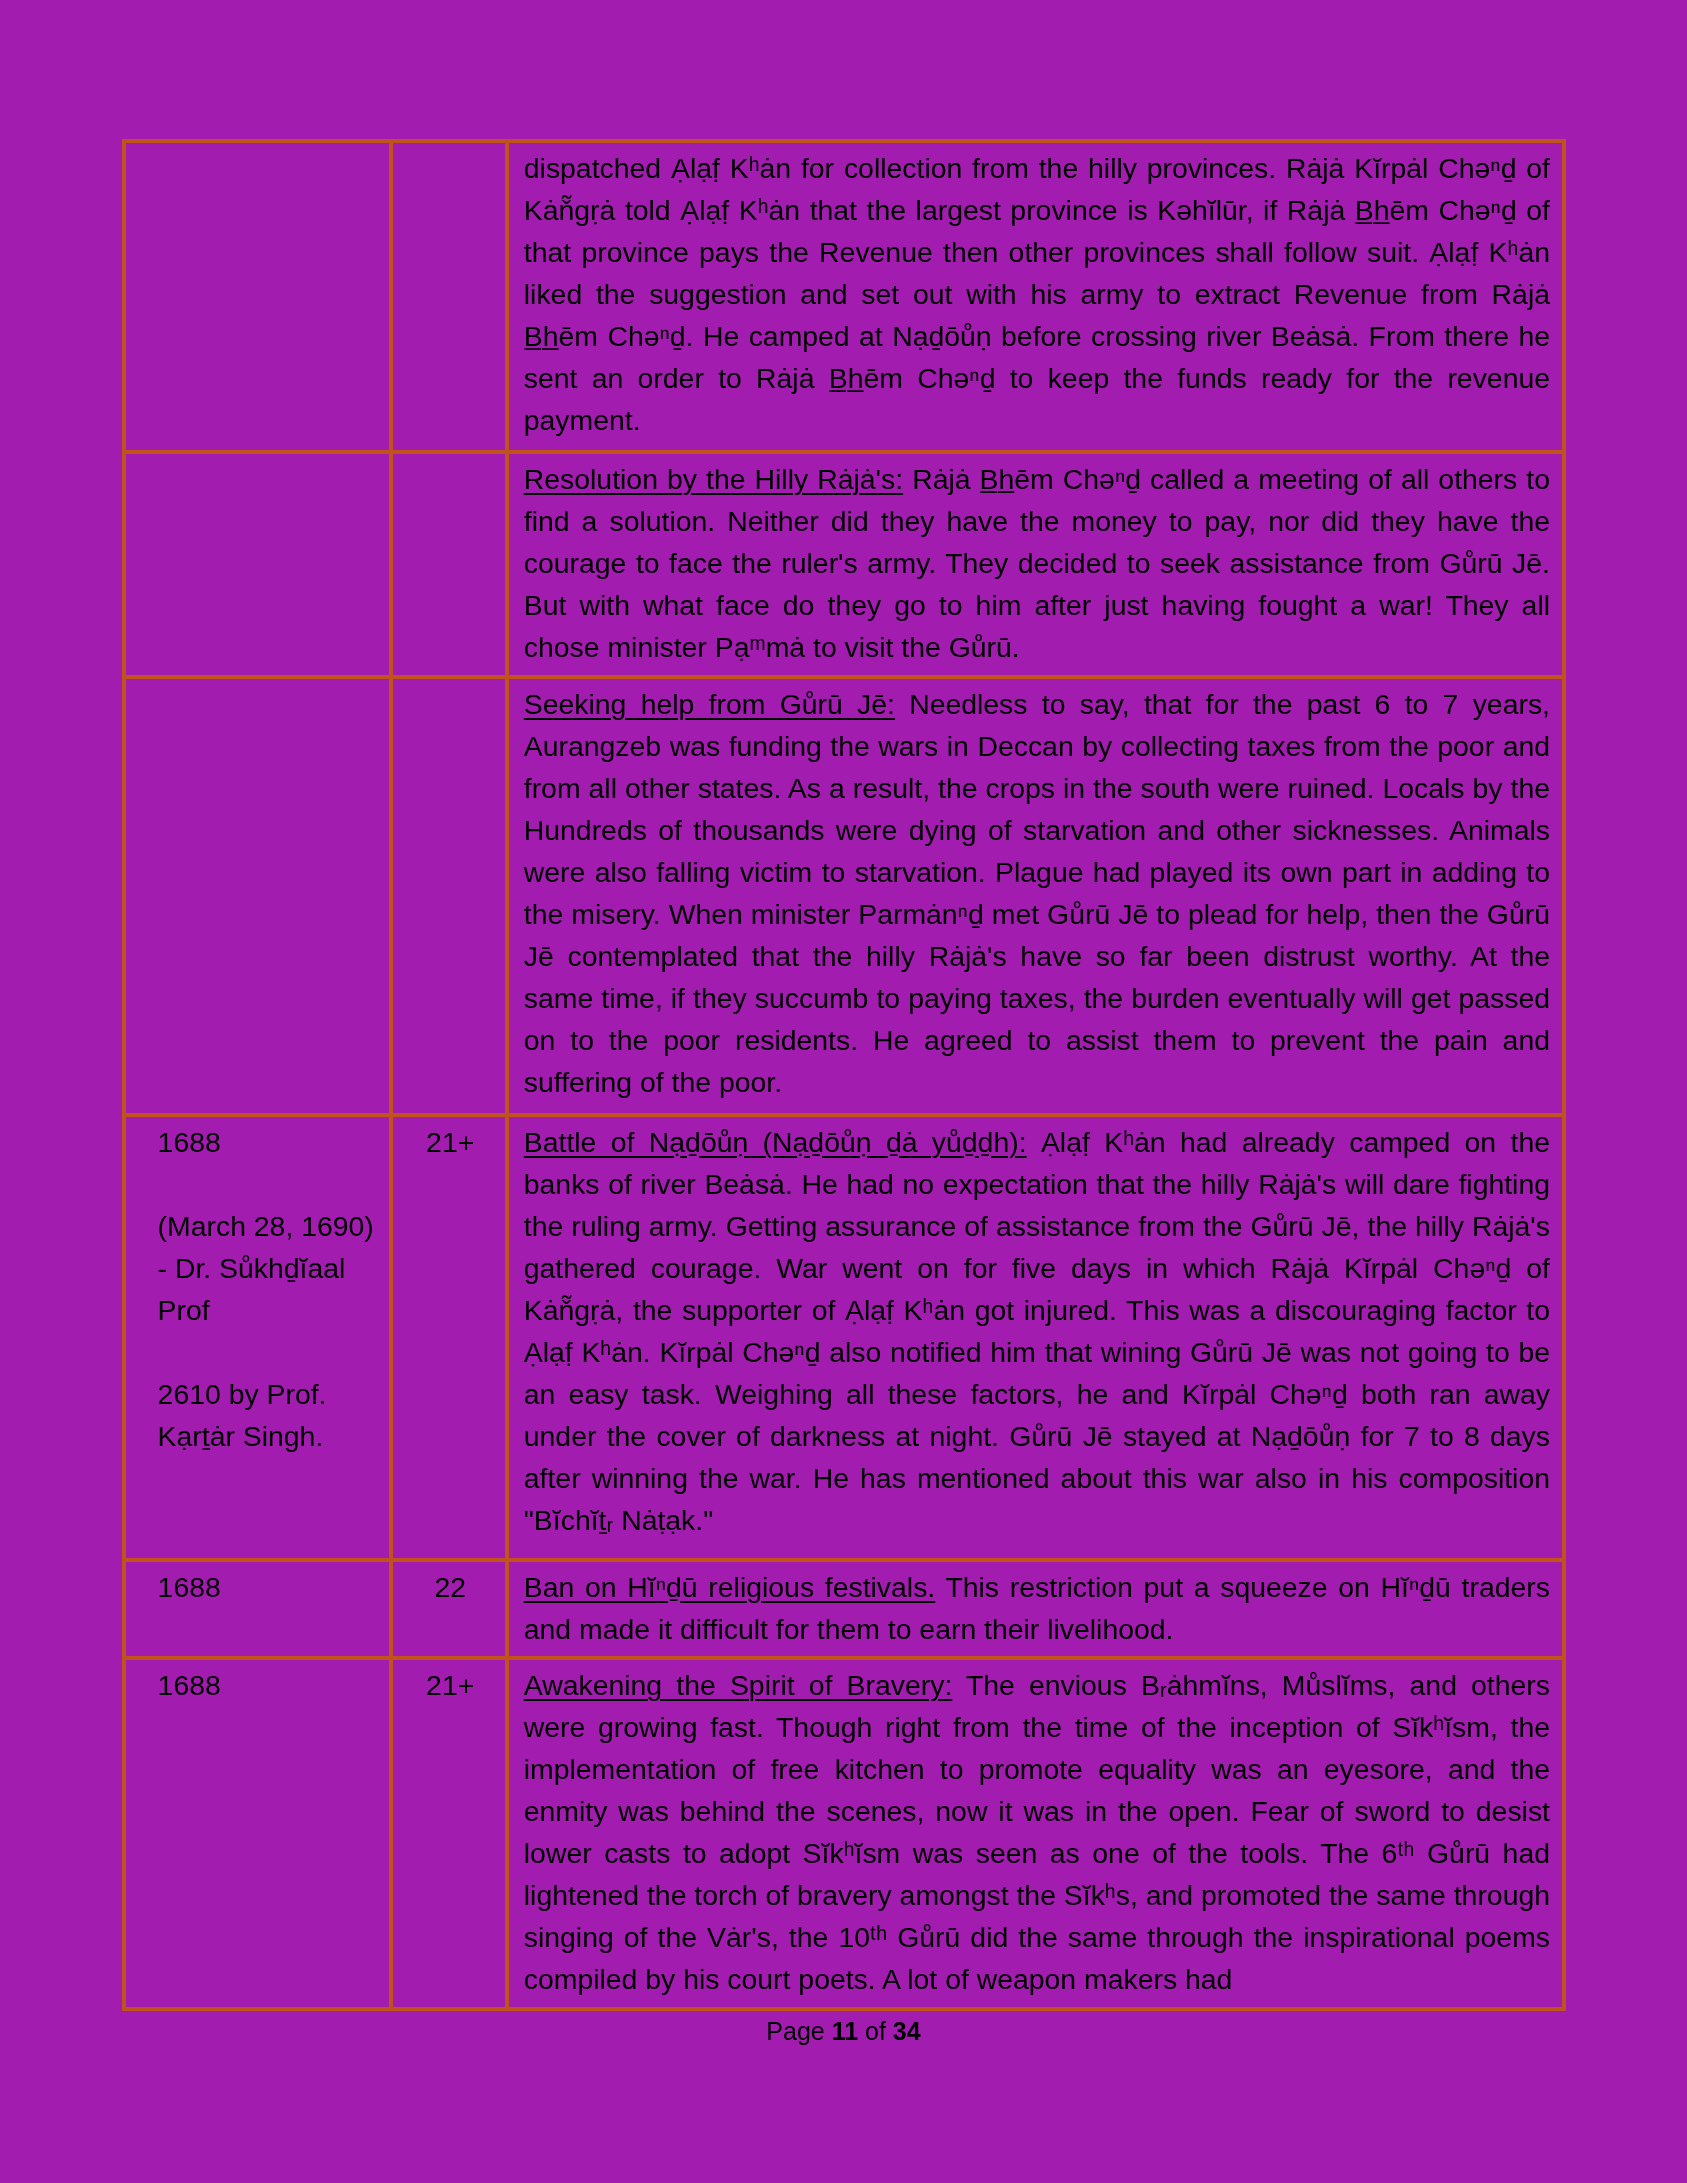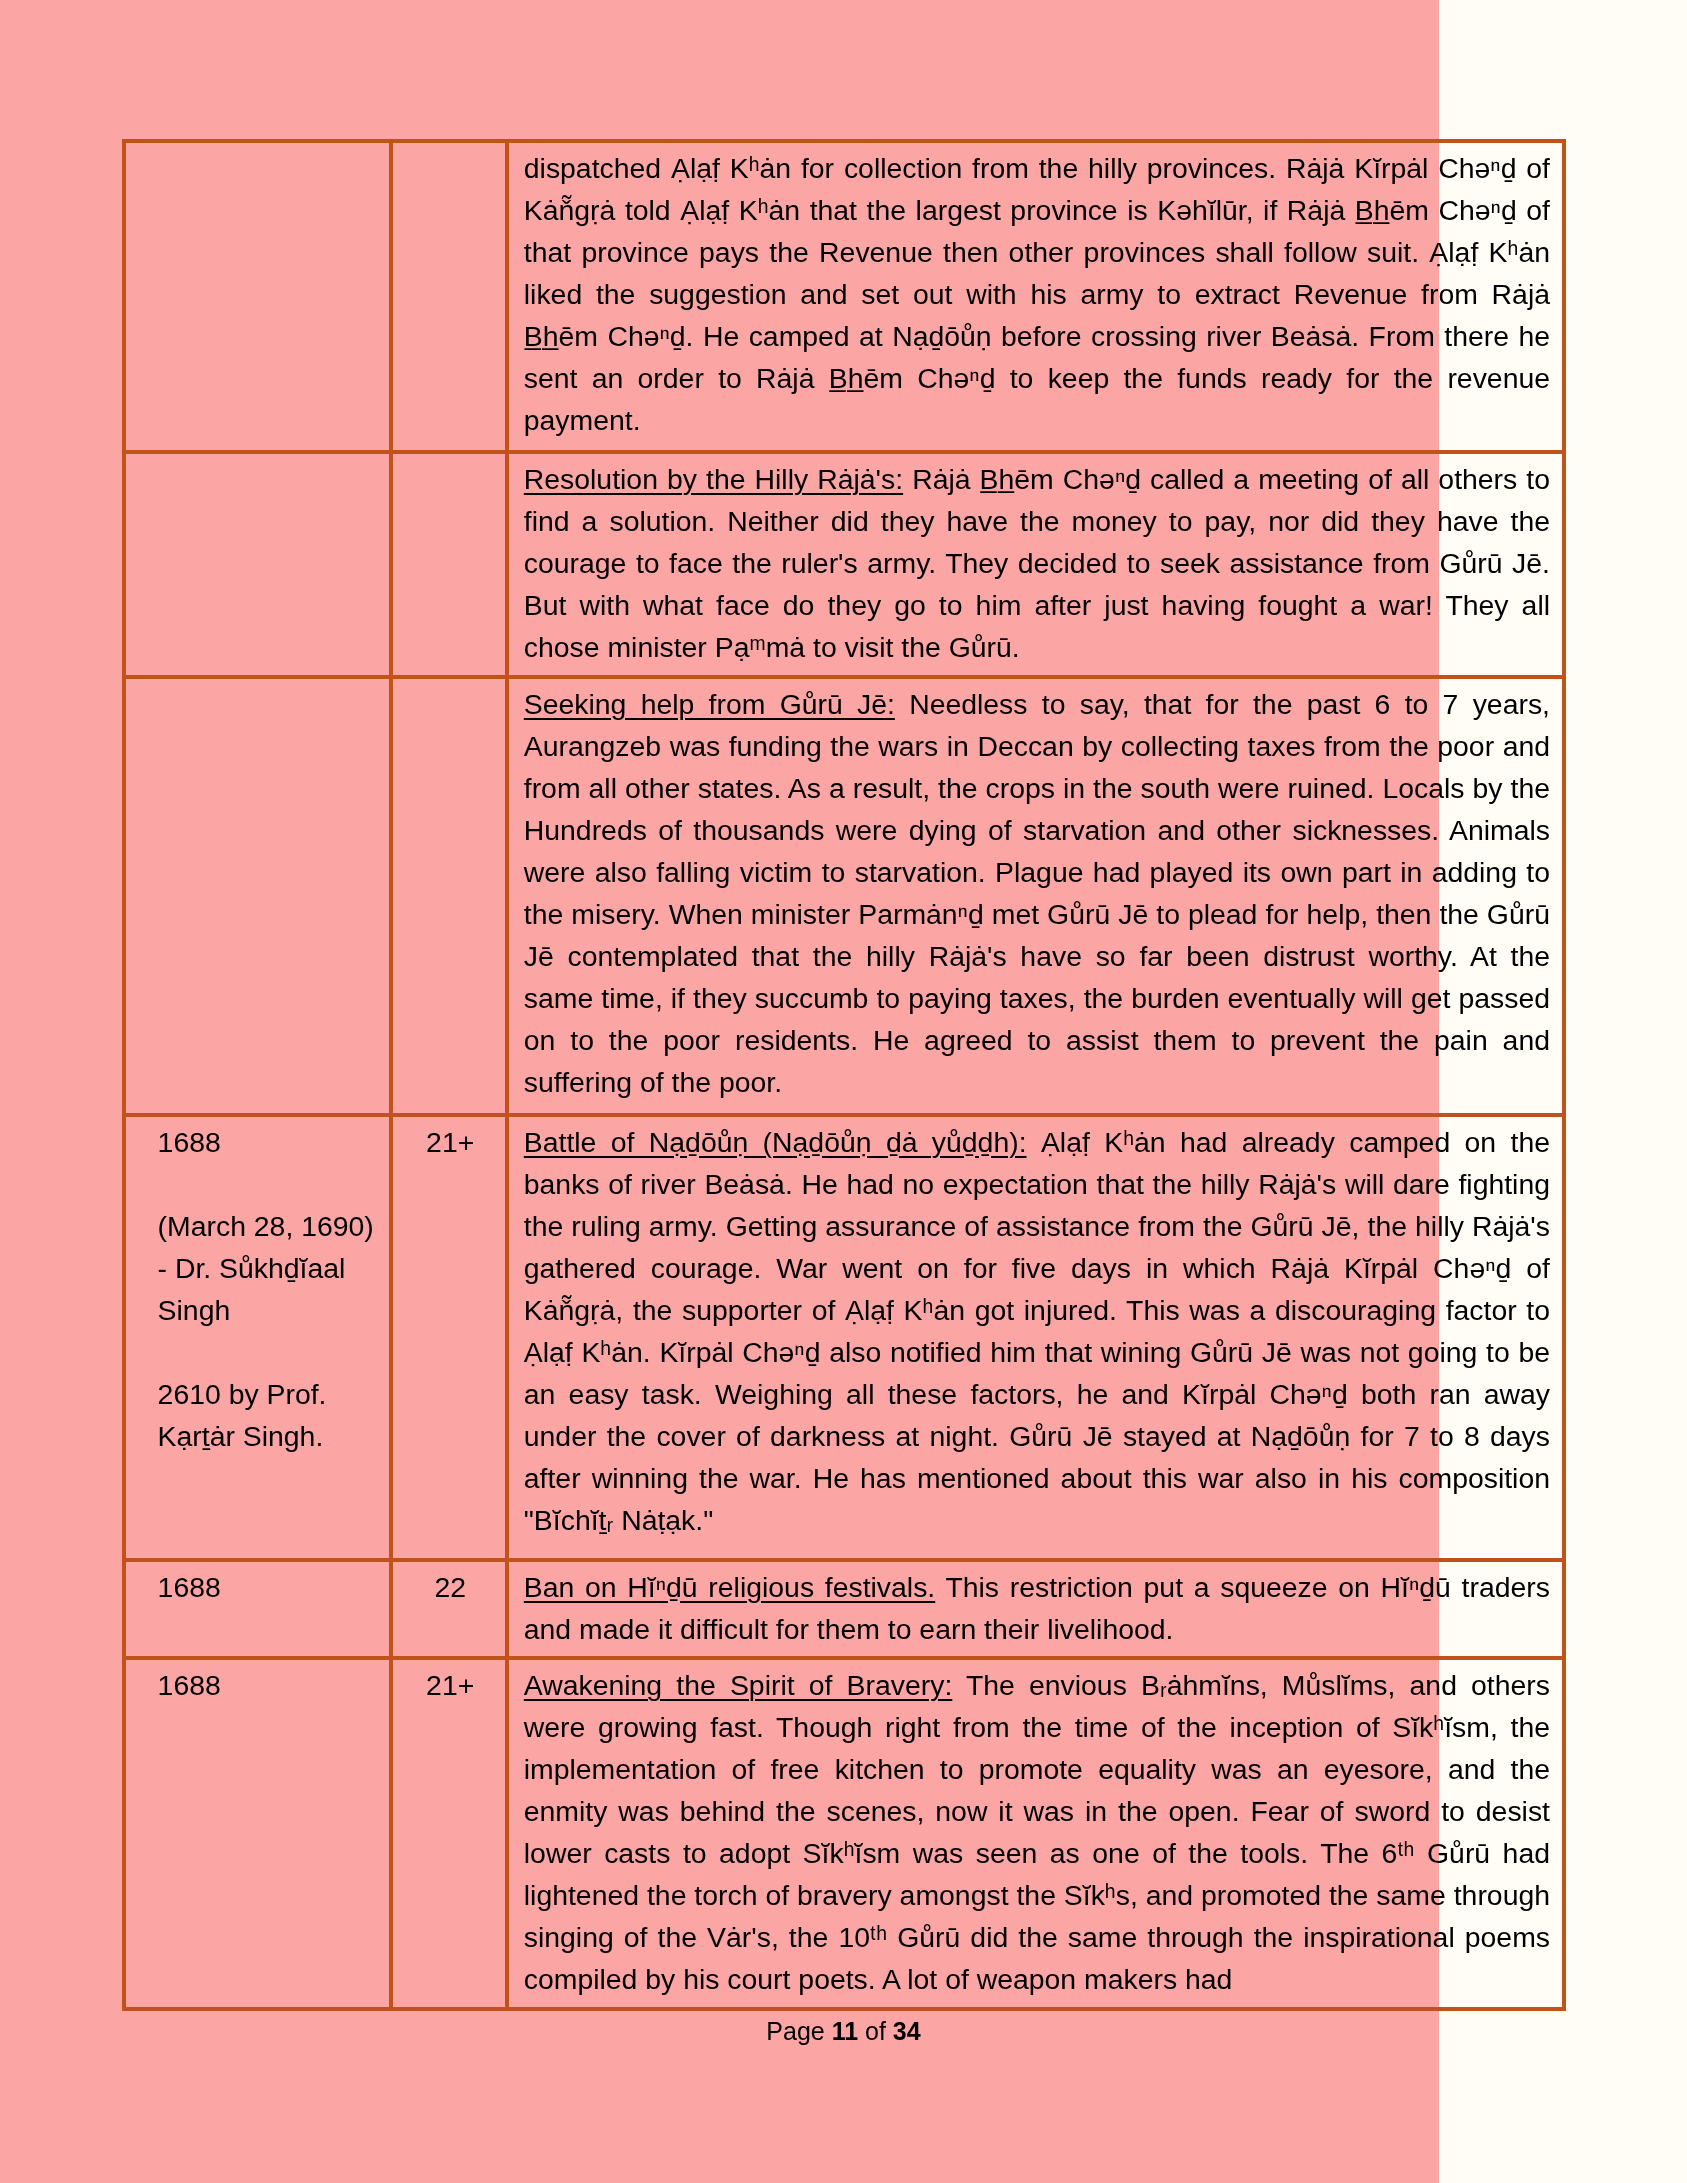--- a/index.html
+++ b/index.html
@@ -10,22 +10,22 @@
     body {
       width: 1687px;
       height: 2183px;
       position: relative;
       font-family: "Liberation Sans", "DejaVu Sans", sans-serif;
       color: #000;
     }
     .page {
       position: absolute;
       left: 0; top: 0;
-      width: 1439px; height: 2183px;
-      background: #fca5a5;
+      width: 1687px; height: 2183px;
+      background: #a21caf;
     }
     table.timeline {
       position: absolute;
       left: 122px;
       top: 139px;
       width: 1444px;
       border-collapse: collapse;
       table-layout: fixed;
     }
     table.timeline td {
@@ -85,21 +85,21 @@
           <span class="heading">Seeking help from Gůrū Jē:</span><span> Needless to say, that for the past 6 to 7 years, Aurangzeb was funding the wars in Deccan by collecting taxes from the poor and from all other states. As a result, the crops in the south were ruined. Locals by the Hundreds of thousands were dying of starvation and other sicknesses. Animals were also falling victim to starvation. Plague had played its  own part in adding to the misery. When minister Parmȧnⁿḏ met Gůrū Jē to plead for help, then the Gůrū Jē contemplated that the hilly Rȧjȧ's have so far been distrust worthy. At the same time, if they succumb to paying taxes, the burden eventually will get passed on to the poor residents. He agreed to assist them to prevent the pain and suffering of the poor.</span>
         </td>
       </tr>
 
       <tr style="height:445px;">
         <td class="col-date">
           <span class="date-line">1688</span>
           <span class="date-gap"></span>
           <span class="date-line">(March 28, 1690)</span>
           <span class="date-line">- Dr. Sůkhḏĭaal</span>
-          <span class="date-line">Singh</span>
+          <span class="date-line">Prof</span>
           <span class="date-gap"></span>
           <span class="date-line">2610 by Prof.</span>
           <span class="date-line">Kạrṯȧr Singh.</span>
         </td>
         <td class="col-age">21+</td>
         <td class="col-event">
           <span class="heading">Battle of Nạḏōůṇ (Nạḏōůṇ ḏȧ yůḏḏh):</span><span>  Ạlạf̣ Kʰȧn had already camped on the banks of river Beȧsȧ. He had no expectation that the hilly Rȧjȧ's will dare fighting the ruling army. Getting assurance of assistance from the Gůrū Jē, the hilly Rȧjȧ's gathered courage. War went on for five days in which Rȧjȧ Kĭrpȧl Chəⁿḏ of Kȧň̃gṛȧ, the supporter of Ạlạf̣ Kʰȧn got injured. This was a discouraging factor to Ạlạf̣ Kʰȧn. Kĭrpȧl Chəⁿḏ also notified him that wining Gůrū Jē was not going to be an easy task. Weighing all these factors, he and Kĭrpȧl Chəⁿḏ both ran away under the cover of darkness at night. Gůrū Jē stayed at Nạḏōůṇ for 7 to 8 days after winning the war. He has mentioned about this war also in his composition "Bĭchĭṯᵣ Nȧṭạk."</span>
         </td>
       </tr>
 

